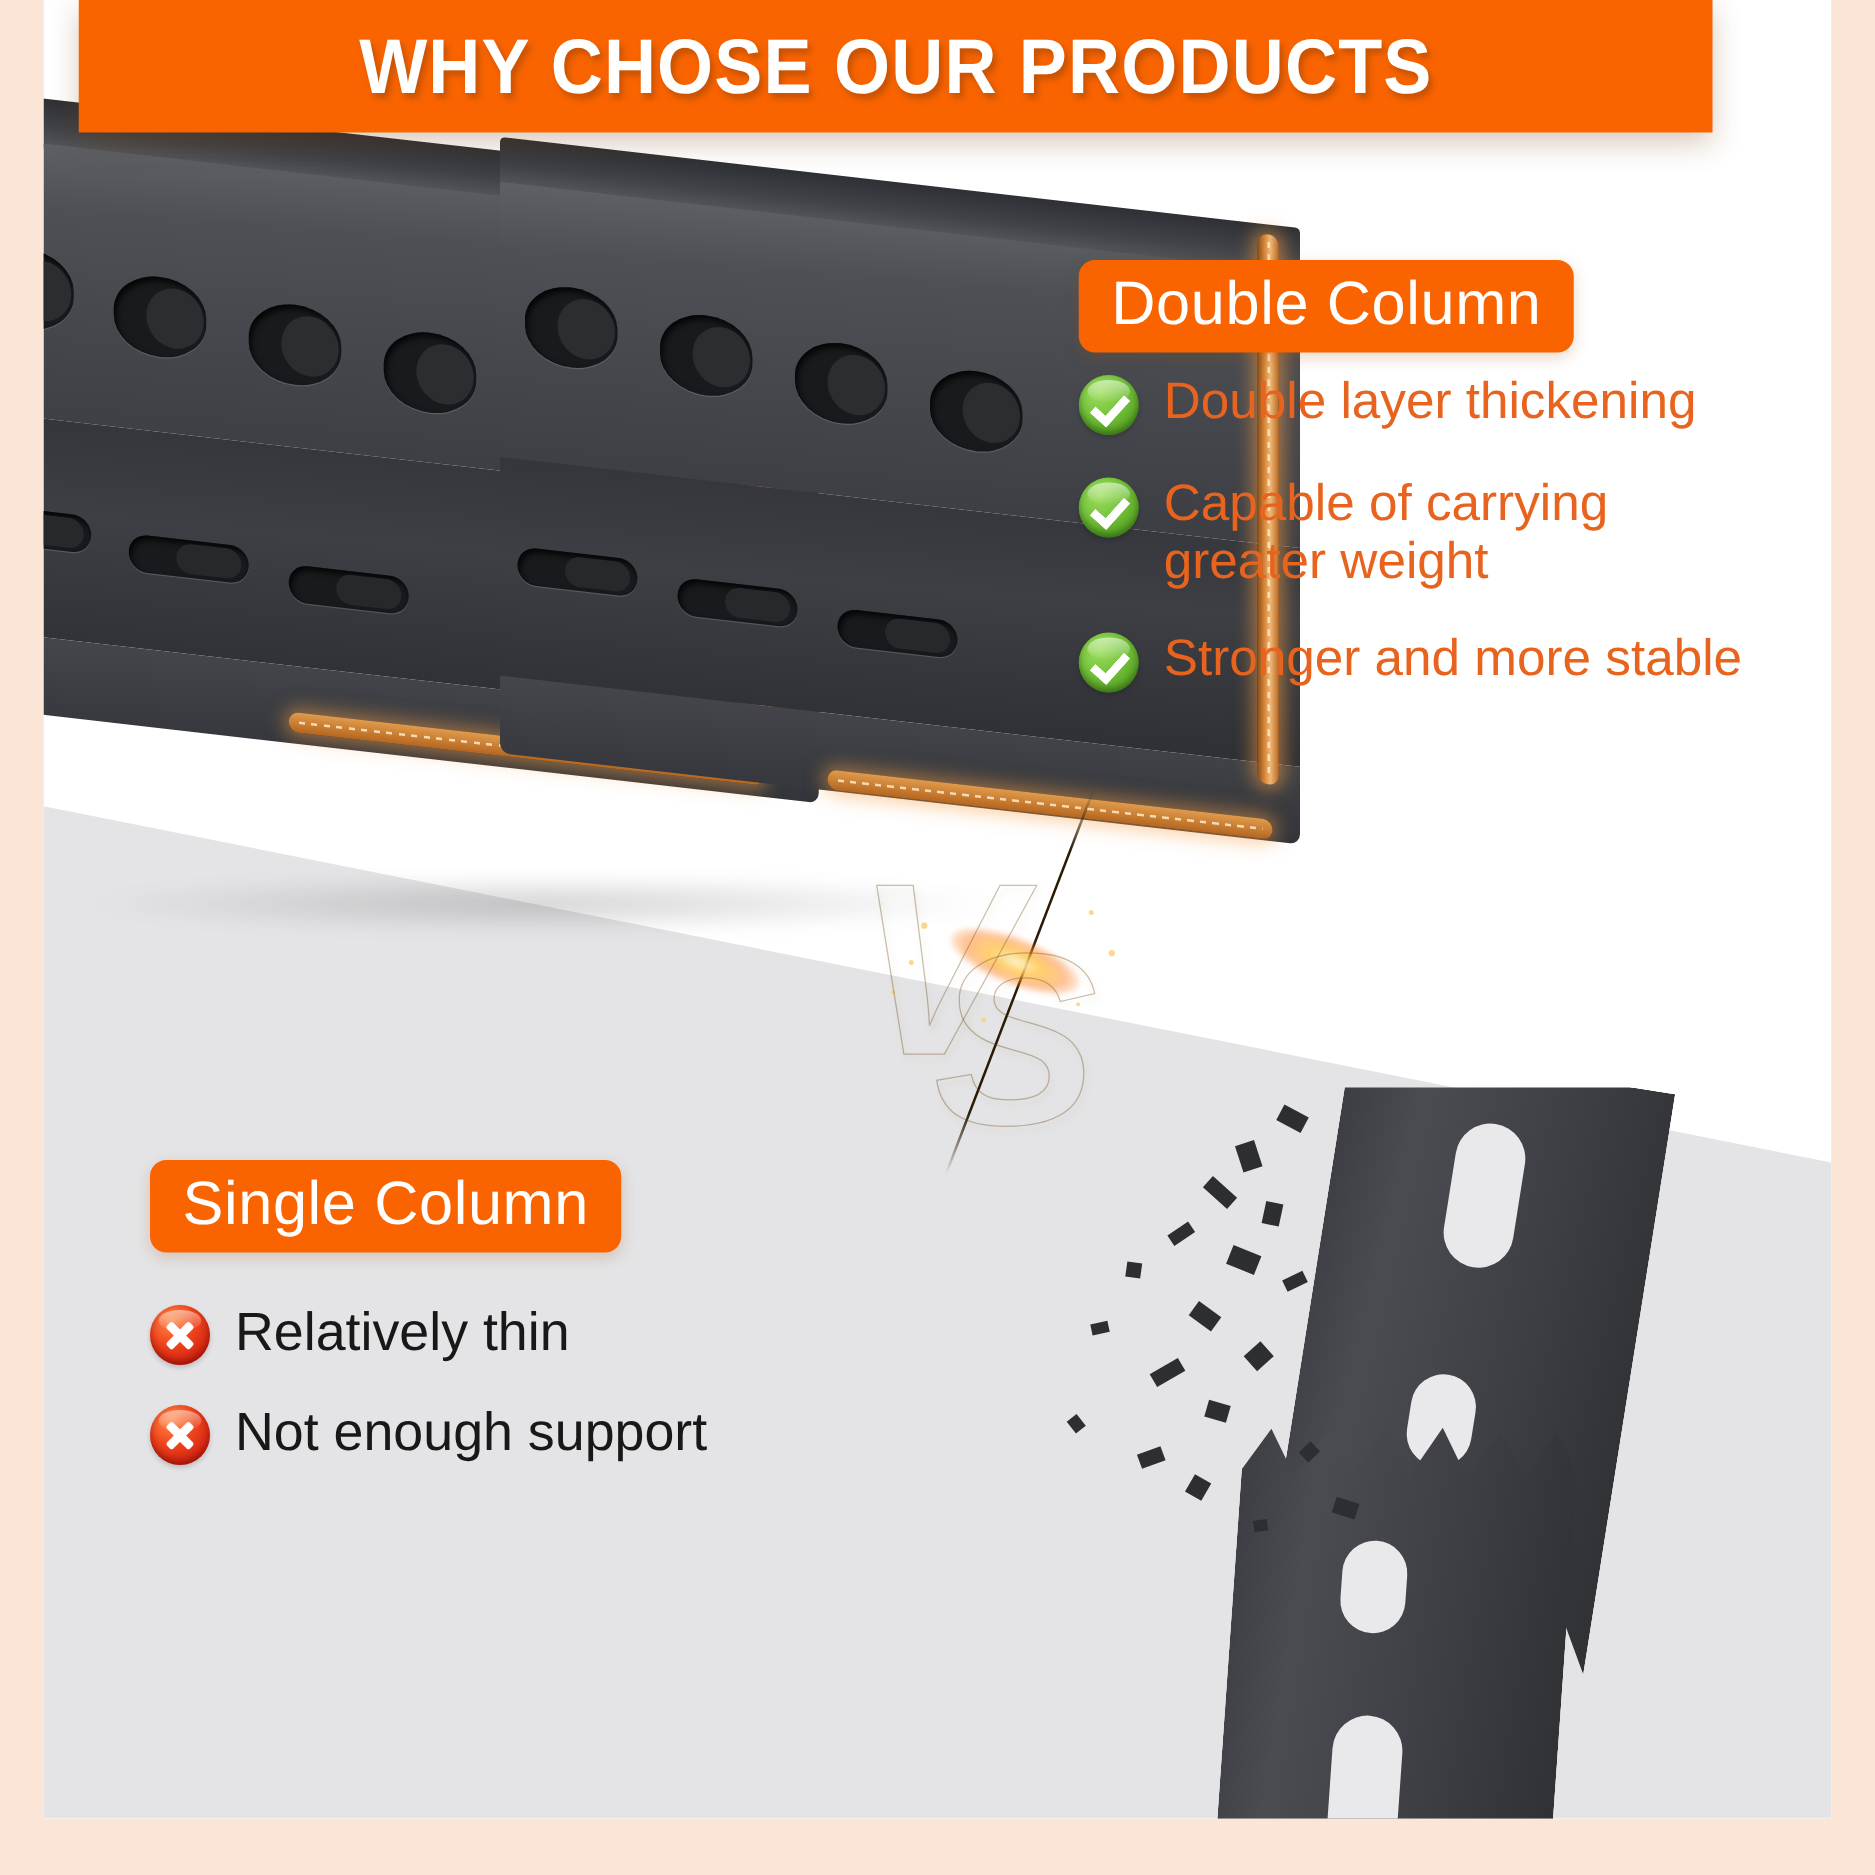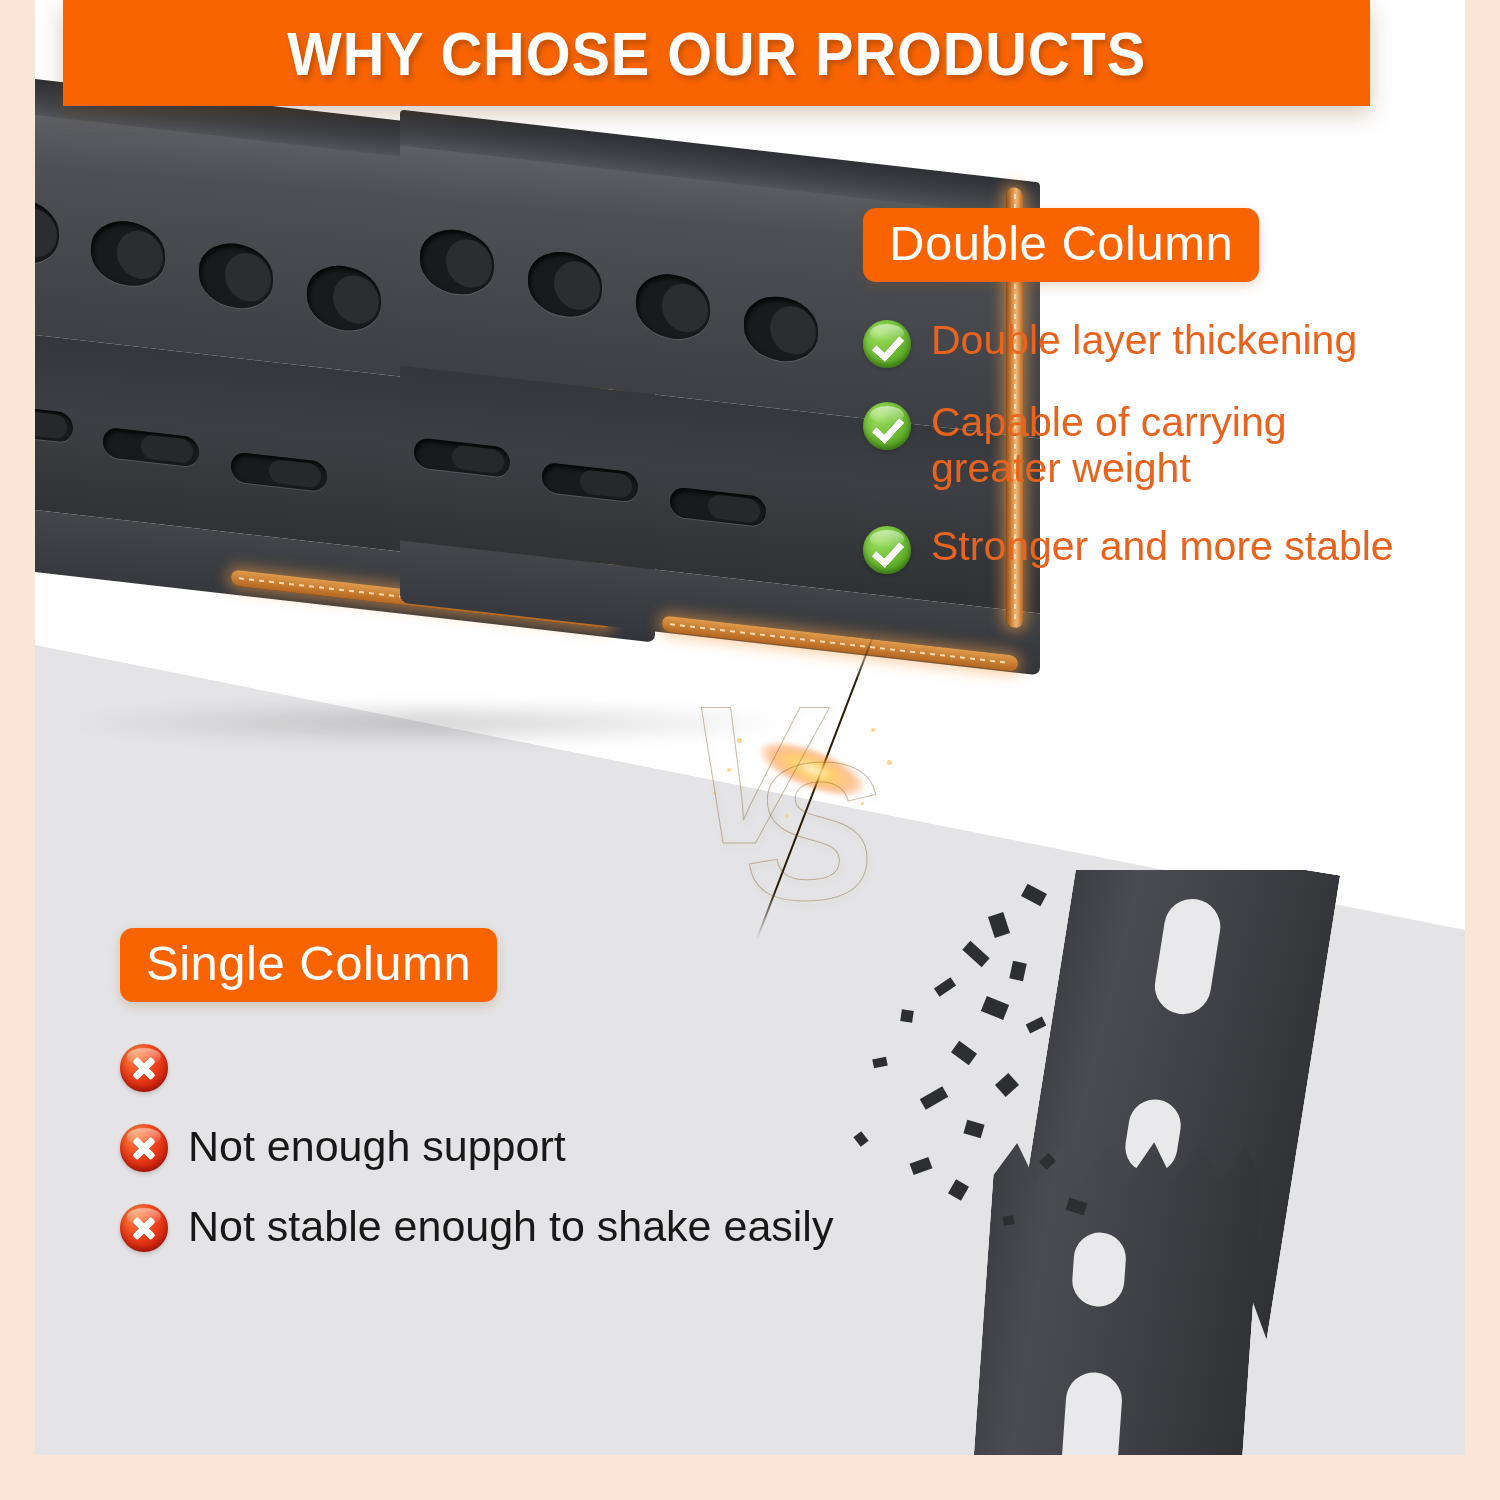--- a/index.html
+++ b/index.html
@@ -133,21 +133,21 @@
     background:#F96400;
     color:#fff;
     border-radius:13px;
     padding:11px 26px 14px 26px;
     font-size:49px;
     line-height:1.0;
     letter-spacing:.5px;
     box-shadow:0 4px 12px rgba(160,80,20,.22);
     white-space:nowrap;
   }
-  .bullets{ margin-top:34px; }
+  .bullets{ margin-top:14px; }
   .bullet{
     display:flex; align-items:flex-start;
     margin-bottom:30px;
   }
   .bullet .b-txt{
     font-size:41px;
     line-height:1.12;
     margin-left:20px;
     padding-top:2px;
   }
@@ -414,37 +414,31 @@
   <div id="cons">
     <div class="badge">Single Column</div>
 
     <div class="bullets">
 
       <div class="bullet con">
         <span class="ico ico-cross">
           <span class="x1"></span>
             <span class="x2"></span>
         </span>
+        <span class="b-txt">Relatively thin</span>
       </div>
 
       <div class="bullet con">
         <span class="ico ico-cross">
           <span class="x1"></span>
             <span class="x2"></span>
         </span>
         <span class="b-txt">Not enough support</span>
       </div>
 
-      <div class="bullet con">
-        <span class="ico ico-cross">
-          <span class="x1"></span>
-            <span class="x2"></span>
-        </span>
-        <span class="b-txt">Not stable enough to shake easily</span>
-      </div>
 
     </div>
   </div>
 
 </div>
 
 <div id="banner">
   <span class="txt">WHY CHOSE OUR PRODUCTS</span>
 </div>
 

